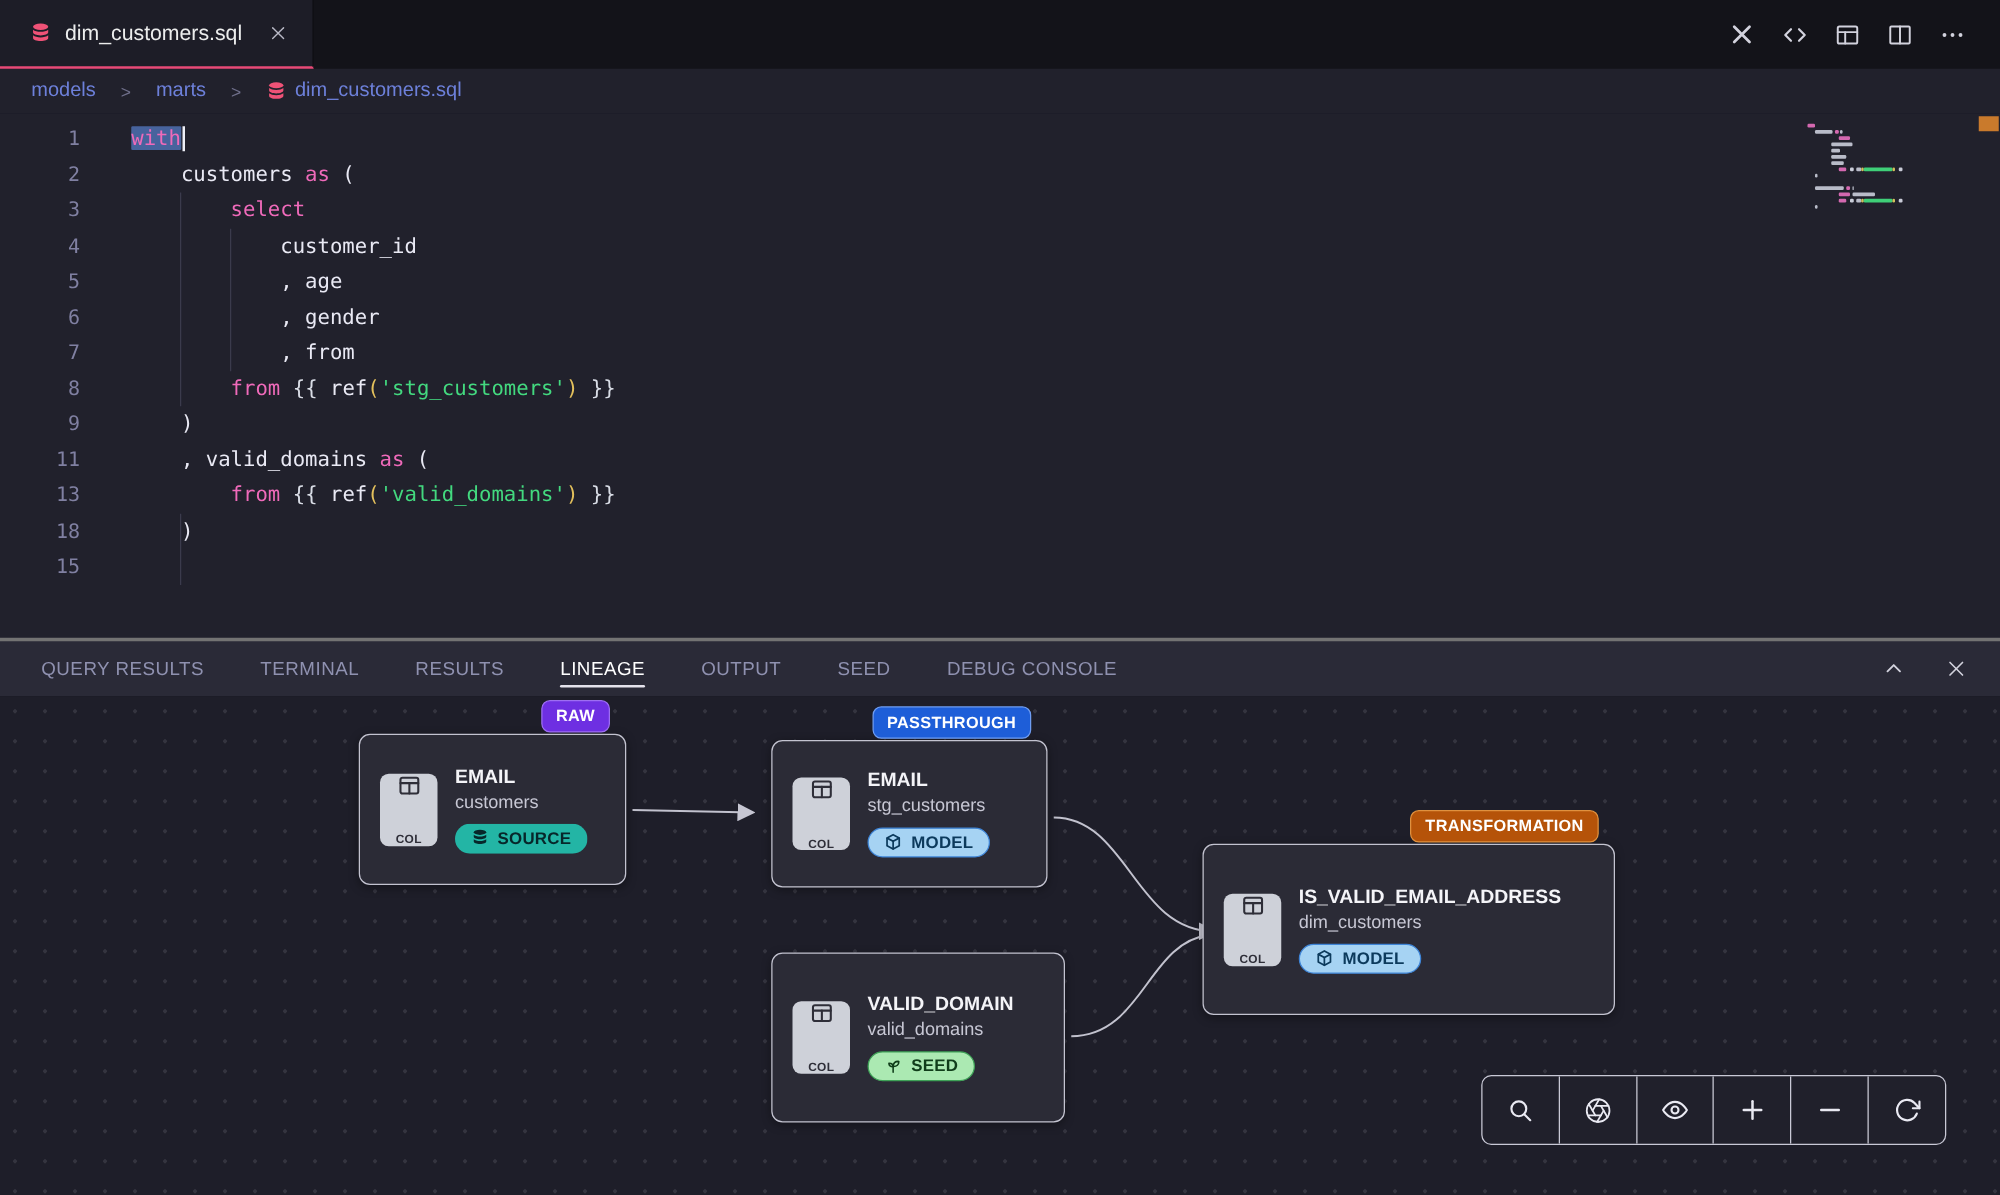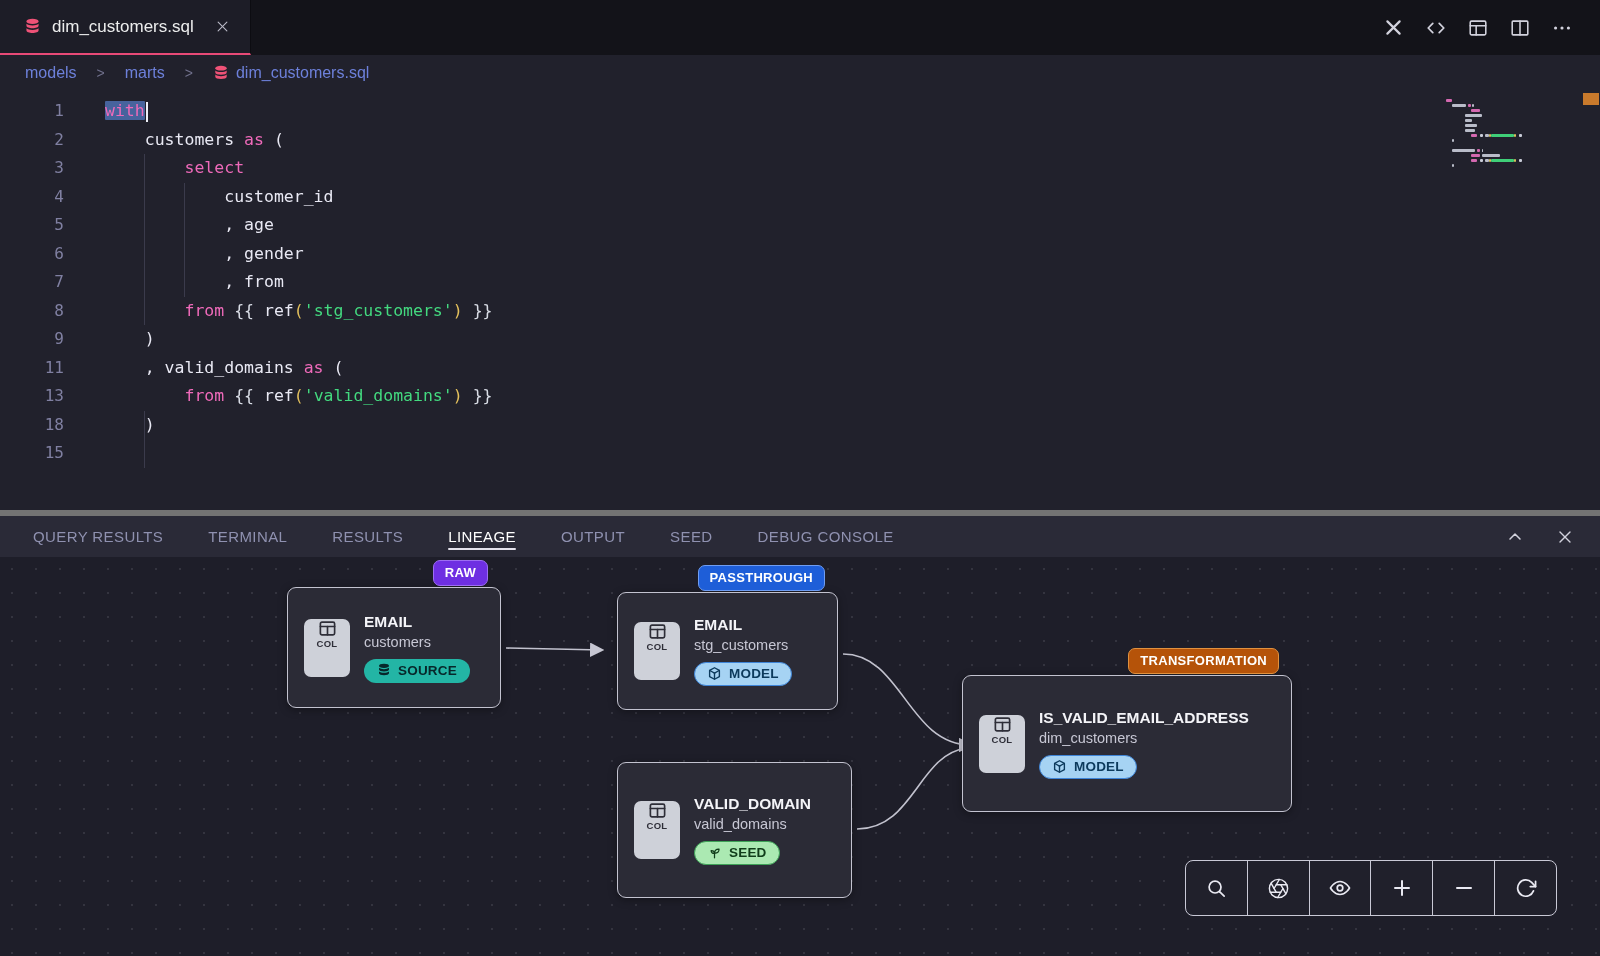--- a/index.html
+++ b/index.html
@@ -36,39 +36,39 @@
   .cursor{display:inline-block;width:2px;height:20px;background:#eef0f8;vertical-align:middle;margin-left:1px}
   .indent-guide{position:absolute;width:1px;background:#3b3b4c}
   .minimap{position:absolute;top:8px;right:46px;width:108px;cursor:pointer}
   .mm-row{display:flex;height:2.8px;margin-bottom:2.2px}
   .mm-b{height:100%;border-radius:1px}
   .mm-sp{height:100%}
   .mm-kw{background:#d468b0}.mm-pl{background:#b9bcc9}.mm-st{background:#3fcf78}.mm-pr{background:#d3c05c}.mm-br{background:#c9ccd8}
   .ruler-mark{position:absolute;top:2px;right:1px;width:16px;height:12px;background:#c97a2c}
 
   
-  .panel-header{height:47px;background:#2a2a37;border-top:6px solid #737373;display:flex;align-items:center;padding-left:33px}
+  .panel-header{height:47px;background:#2a2a37;border-top:3px solid #737373;display:flex;align-items:center;padding-left:33px}
   #panel-tabs{display:flex;height:100%}
   .panel-tab{position:relative;height:100%;display:flex;align-items:center;margin-right:45px;font-size:15px;
              letter-spacing:.4px;color:#8f91b0;font-weight:500;cursor:pointer;white-space:nowrap}
   .panel-tab.active{color:#ffffff}
   .panel-tab.active::after{content:'';position:absolute;left:0;right:0;bottom:7px;height:2px;background:#e4e2ec;border-radius:1px}
   .panel-actions{margin-left:auto;display:flex;align-items:center;gap:24px;padding-right:22px;color:#d5d5e0}
   .panel-actions .action-btn{width:26px;height:26px}
 
   
   .canvas{position:relative;height:399px;background:#1e1e29;overflow:hidden;
           background-image:radial-gradient(circle,#34343f 1.3px,transparent 1.4px);background-size:24px 24px}
   .edges{position:absolute;left:0;top:0}
   .edge{stroke:#c2c2ce;stroke-width:1.6;fill:none}
 
   .node{position:absolute;background:#2b2b36;border:1.4px solid #c3c3d0;border-radius:9px;
         display:flex;align-items:center;gap:14px;padding:0 16px;cursor:pointer;box-shadow:0 2px 8px rgba(0,0,0,.35)}
   .node-icon{width:46px;height:58px;background:#ced1d9;border-radius:7px;flex:none;display:flex;flex-direction:column;
-             align-items:center;justify-content:flex-start;gap:1px;color:#2e2e38}
+             align-items:center;justify-content:space-between;gap:1px;color:#2e2e38}
   .node-icon-label{font-size:9.5px;font-weight:700;color:#2e2e38;letter-spacing:.3px;line-height:1}
   .node-body{display:flex;flex-direction:column;gap:3px;min-width:0}
   .node-title{color:#f4f4f8;font-size:15.5px;font-weight:700;white-space:nowrap}
   .node-sub{color:#c7c7d4;font-size:14.5px;white-space:nowrap}
   .node-badge{margin-top:6px;display:inline-flex;align-items:center;gap:7px;padding:3px 12px 4px;border-radius:13px;
               font-size:13.5px;font-weight:700;width:fit-content;border:1px solid transparent;letter-spacing:.2px}
   .badge-source{background:var(--c-src-bg);color:var(--c-src-fg)}
   .badge-model{background:var(--c-mdl-bg);color:var(--c-mdl-fg);border-color:var(--c-mdl-bd)}
   .badge-seed{background:var(--c-seed-bg);color:var(--c-seed-fg);border-color:var(--c-seed-bd)}
   .node-tag{position:absolute;top:-28px;right:12px;color:#fff;font-size:13px;font-weight:700;padding:4px 11px 5px;

